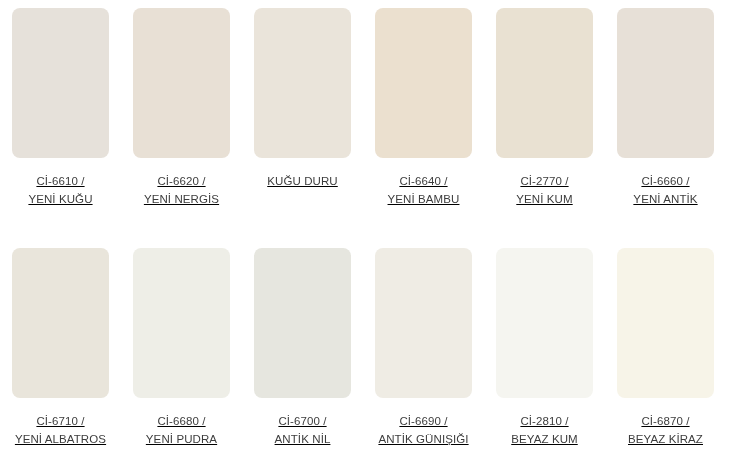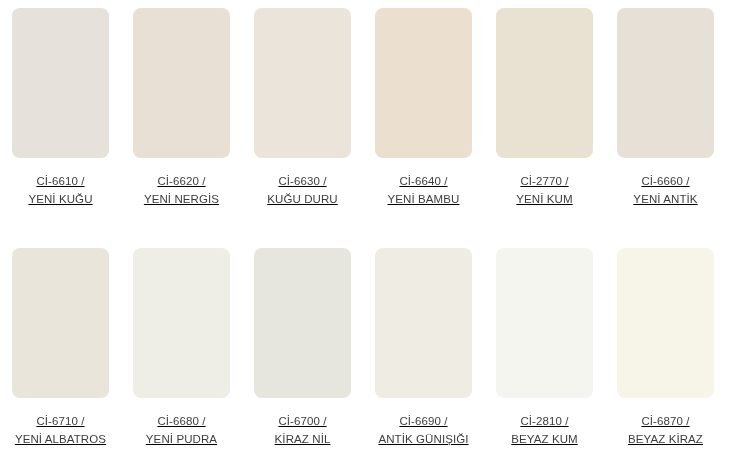--- a/index.html
+++ b/index.html
@@ -73,21 +73,20 @@
     <div class="swatch-card">
       <div class="swatch-chip" style="background-color: rgb(232, 224, 213);"></div>
       <div class="swatch-label">
         <span class="swatch-code">Cİ-6620 /</span>
         <span class="swatch-name">YENİ NERGİS</span>
       </div>
     </div>
     <div class="swatch-card">
       <div class="swatch-chip" style="background-color: rgb(234, 228, 218);"></div>
       <div class="swatch-label">
-        <span class="swatch-code">Cİ-6630 /</span>
         <span class="swatch-name">KUĞU DURU</span>
       </div>
     </div>
     <div class="swatch-card">
       <div class="swatch-chip" style="background-color: rgb(235, 224, 207);"></div>
       <div class="swatch-label">
         <span class="swatch-code">Cİ-6640 /</span>
         <span class="swatch-name">YENİ BAMBU</span>
       </div>
     </div>
@@ -116,21 +115,21 @@
       <div class="swatch-chip" style="background-color: rgb(238, 238, 231);"></div>
       <div class="swatch-label">
         <span class="swatch-code">Cİ-6680 /</span>
         <span class="swatch-name">YENİ PUDRA</span>
       </div>
     </div>
     <div class="swatch-card">
       <div class="swatch-chip" style="background-color: rgb(230, 230, 223);"></div>
       <div class="swatch-label">
         <span class="swatch-code">Cİ-6700 /</span>
-        <span class="swatch-name">KİRAZ NİL</span>
+        <span class="swatch-name">ANTİK NİL</span>
       </div>
     </div>
     <div class="swatch-card">
       <div class="swatch-chip" style="background-color: rgb(239, 236, 228);"></div>
       <div class="swatch-label">
         <span class="swatch-code">Cİ-6690 /</span>
         <span class="swatch-name">ANTİK GÜNIŞIĞI</span>
       </div>
     </div>
     <div class="swatch-card">

